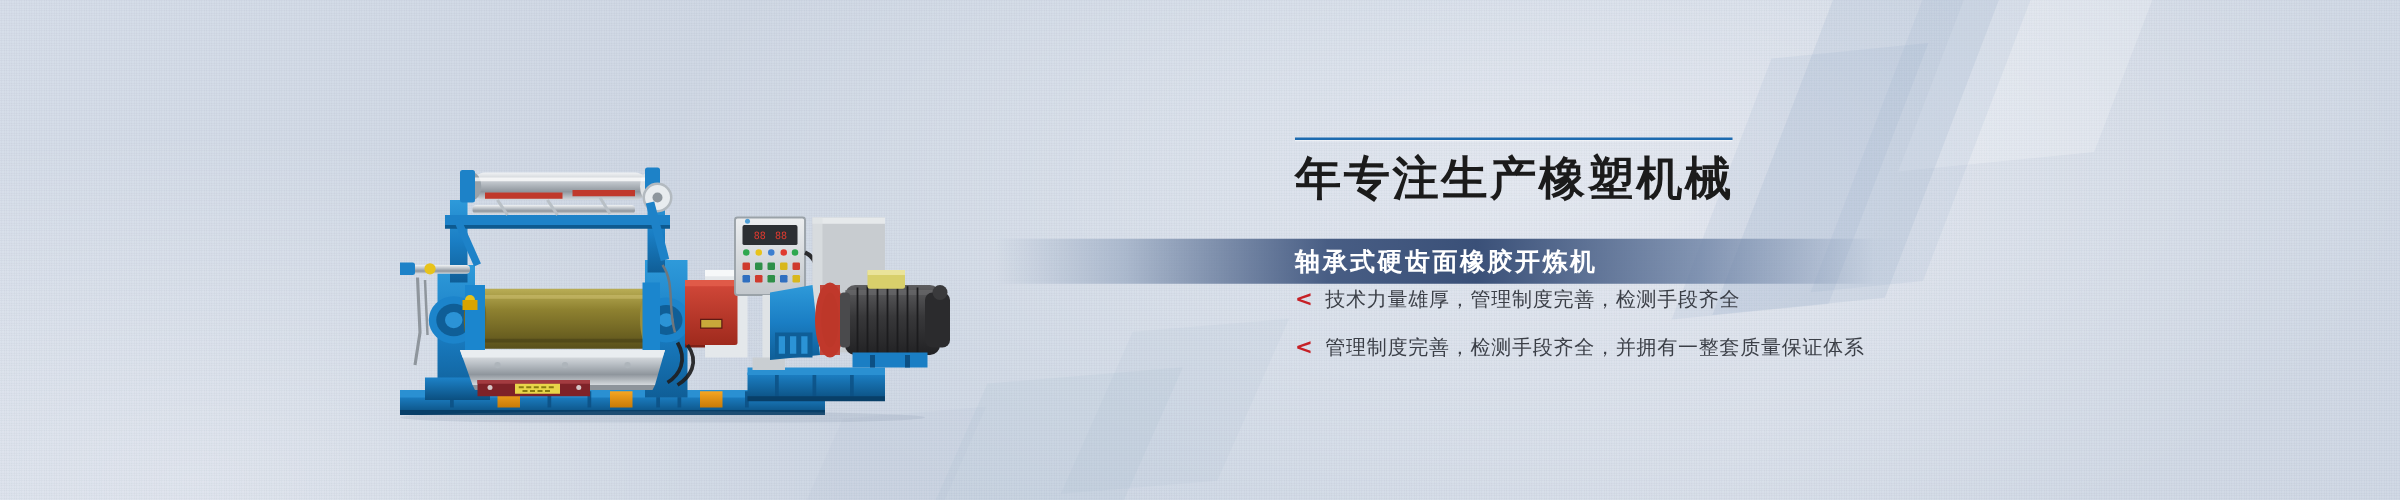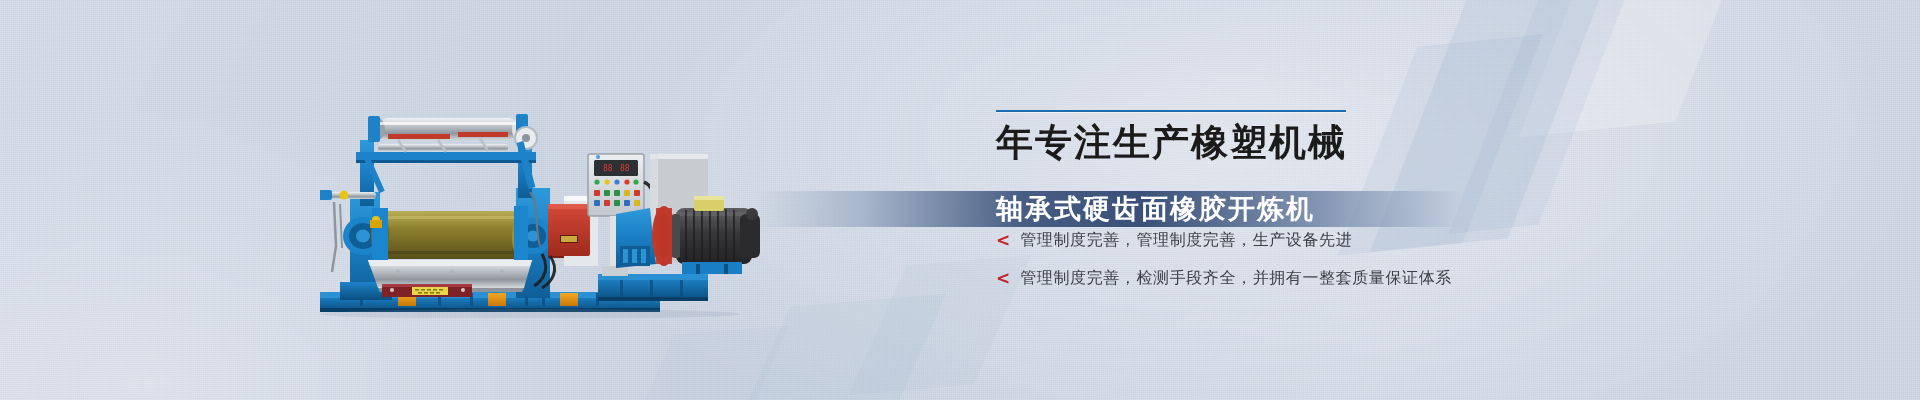--- a/index.html
+++ b/index.html
@@ -82,30 +82,30 @@
     top: 330px; left: 650px;
     width: 110px; height: 120px;
     background: rgba(150,172,200,0.07);
     transform: skewX(-28deg) rotate(-5deg);
   }
 
   
   .product-figure {
     position: absolute;
     left: 280px;
-    top: 80px;
+    top: 100px;
     width: 452px;
     height: 222px;
   }
   .machine-svg { display: block; width: 100%; height: 100%; }
 
   
   .text-block {
     position: absolute;
-    left: 996px;
+    left: 1036px;
     top: 110px;
     width: 740px;
   }
 
   .rule {
     width: 350px;
     height: 2px;
     background: #1d6bb0;
     margin: 0 0 0 0;
   }
@@ -140,21 +140,21 @@
         rgba(104,126,162,0.78) 76%,
         rgba(186,199,218,0.16) 95%,
         rgba(204,213,227,0.0) 100%);
     display: flex;
     align-items: center;
   }
   .subtitle-text {
     position: absolute;
     left: 240px;
     font-family: "DejaVu Sans", "Liberation Sans", sans-serif;
-    font-size: 27px;
+    font-size: 20px;
     font-weight: bold;
     color: #ffffff;
     letter-spacing: 2px;
     white-space: nowrap;
   }
 
   .bullets {
     margin-top: 67px;
     list-style: none;
     padding: 0;
@@ -459,21 +459,21 @@
 
     <h1 class="headline">年专注生产橡塑机械</h1>
 
     <div class="subtitle-bar">
       <span class="subtitle-text">轴承式硬齿面橡胶开炼机</span>
     </div>
 
     <ul class="bullets">
       <li class="bullet">
         <span class="bullet-marker">&lt;</span>
-        <span class="bullet-text">管理制度完善，管理制度完善，生产设备先进</span>
+        <span class="bullet-text">技术力量雄厚，管理制度完善，检测手段齐全</span>
       </li>
       <li class="bullet">
         <span class="bullet-marker">&lt;</span>
         <span class="bullet-text">管理制度完善，检测手段齐全，并拥有一整套质量保证体系</span>
       </li>
     </ul>
 
   </div>
 </div>
 

